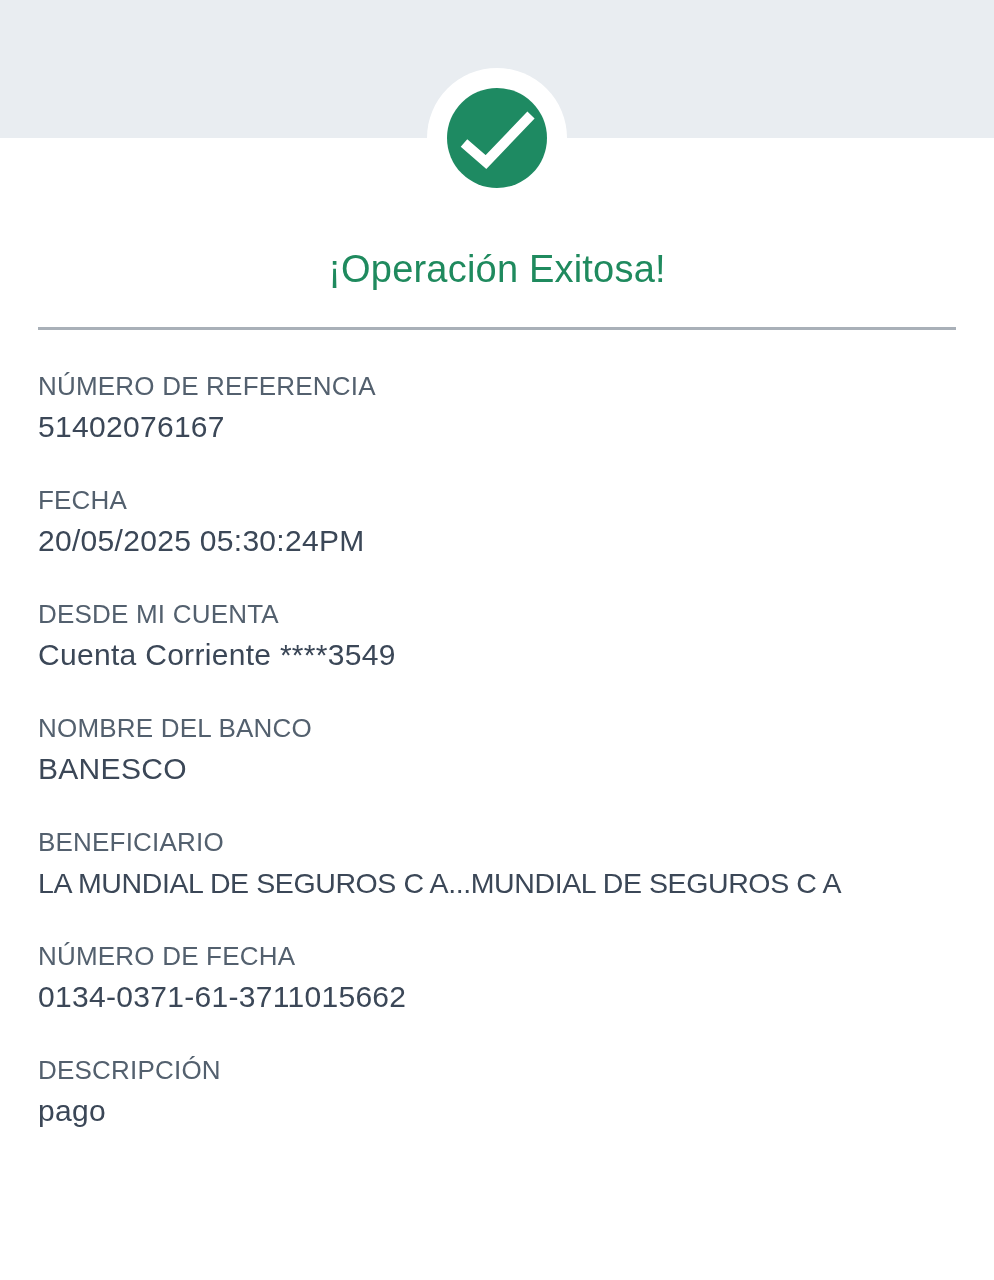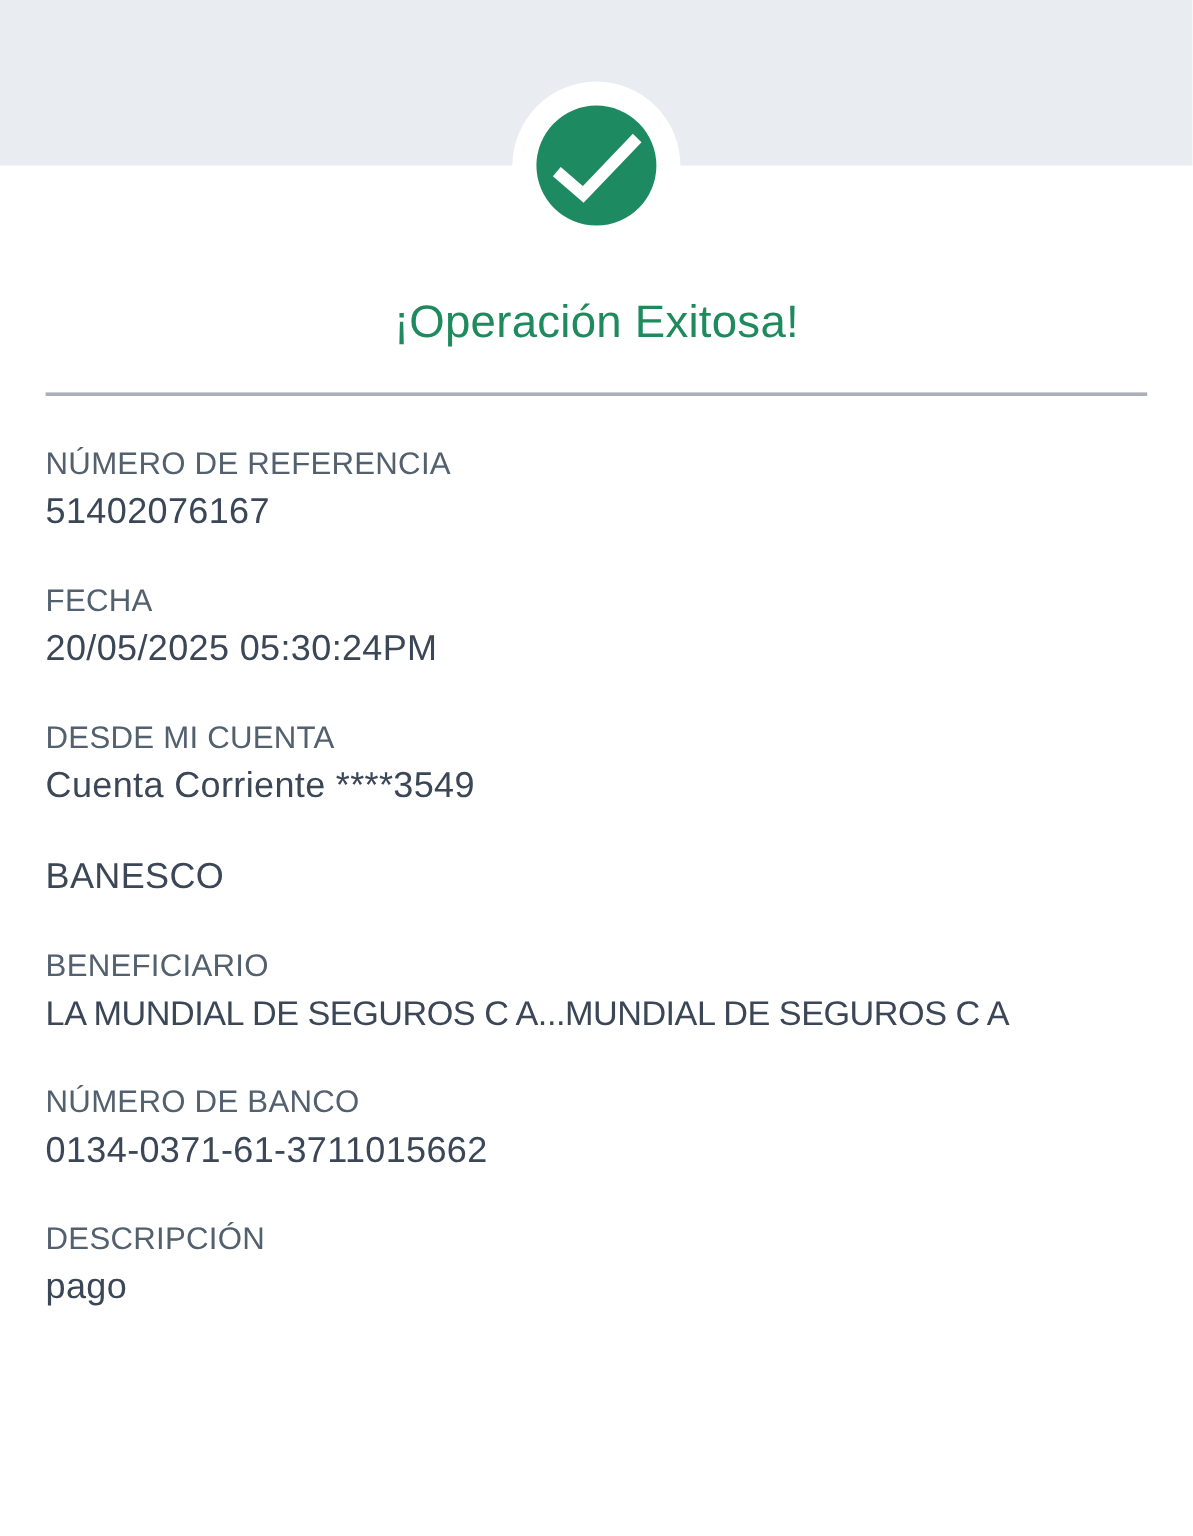--- a/index.html
+++ b/index.html
@@ -120,30 +120,31 @@
       <div class="label">FECHA</div>
       <div class="value">20/05/2025 05:30:24PM</div>
     </div>
 
     <div class="field">
       <div class="label">DESDE MI CUENTA</div>
       <div class="value">Cuenta Corriente ****3549</div>
     </div>
 
     <div class="field">
+      <div class="label">NOMBRE DEL BANCO</div>
       <div class="value">BANESCO</div>
     </div>
 
     <div class="field">
       <div class="label">BENEFICIARIO</div>
       <div class="value">LA MUNDIAL DE SEGUROS C A...MUNDIAL DE SEGUROS C A</div>
     </div>
 
     <div class="field">
-      <div class="label">NÚMERO DE BANCO</div>
+      <div class="label">NÚMERO DE FECHA</div>
       <div class="value">0134-0371-61-3711015662</div>
     </div>
 
 
     <div class="field">
       <div class="label">DESCRIPCIÓN</div>
       <div class="value">pago</div>
     </div>
 
   </div>

